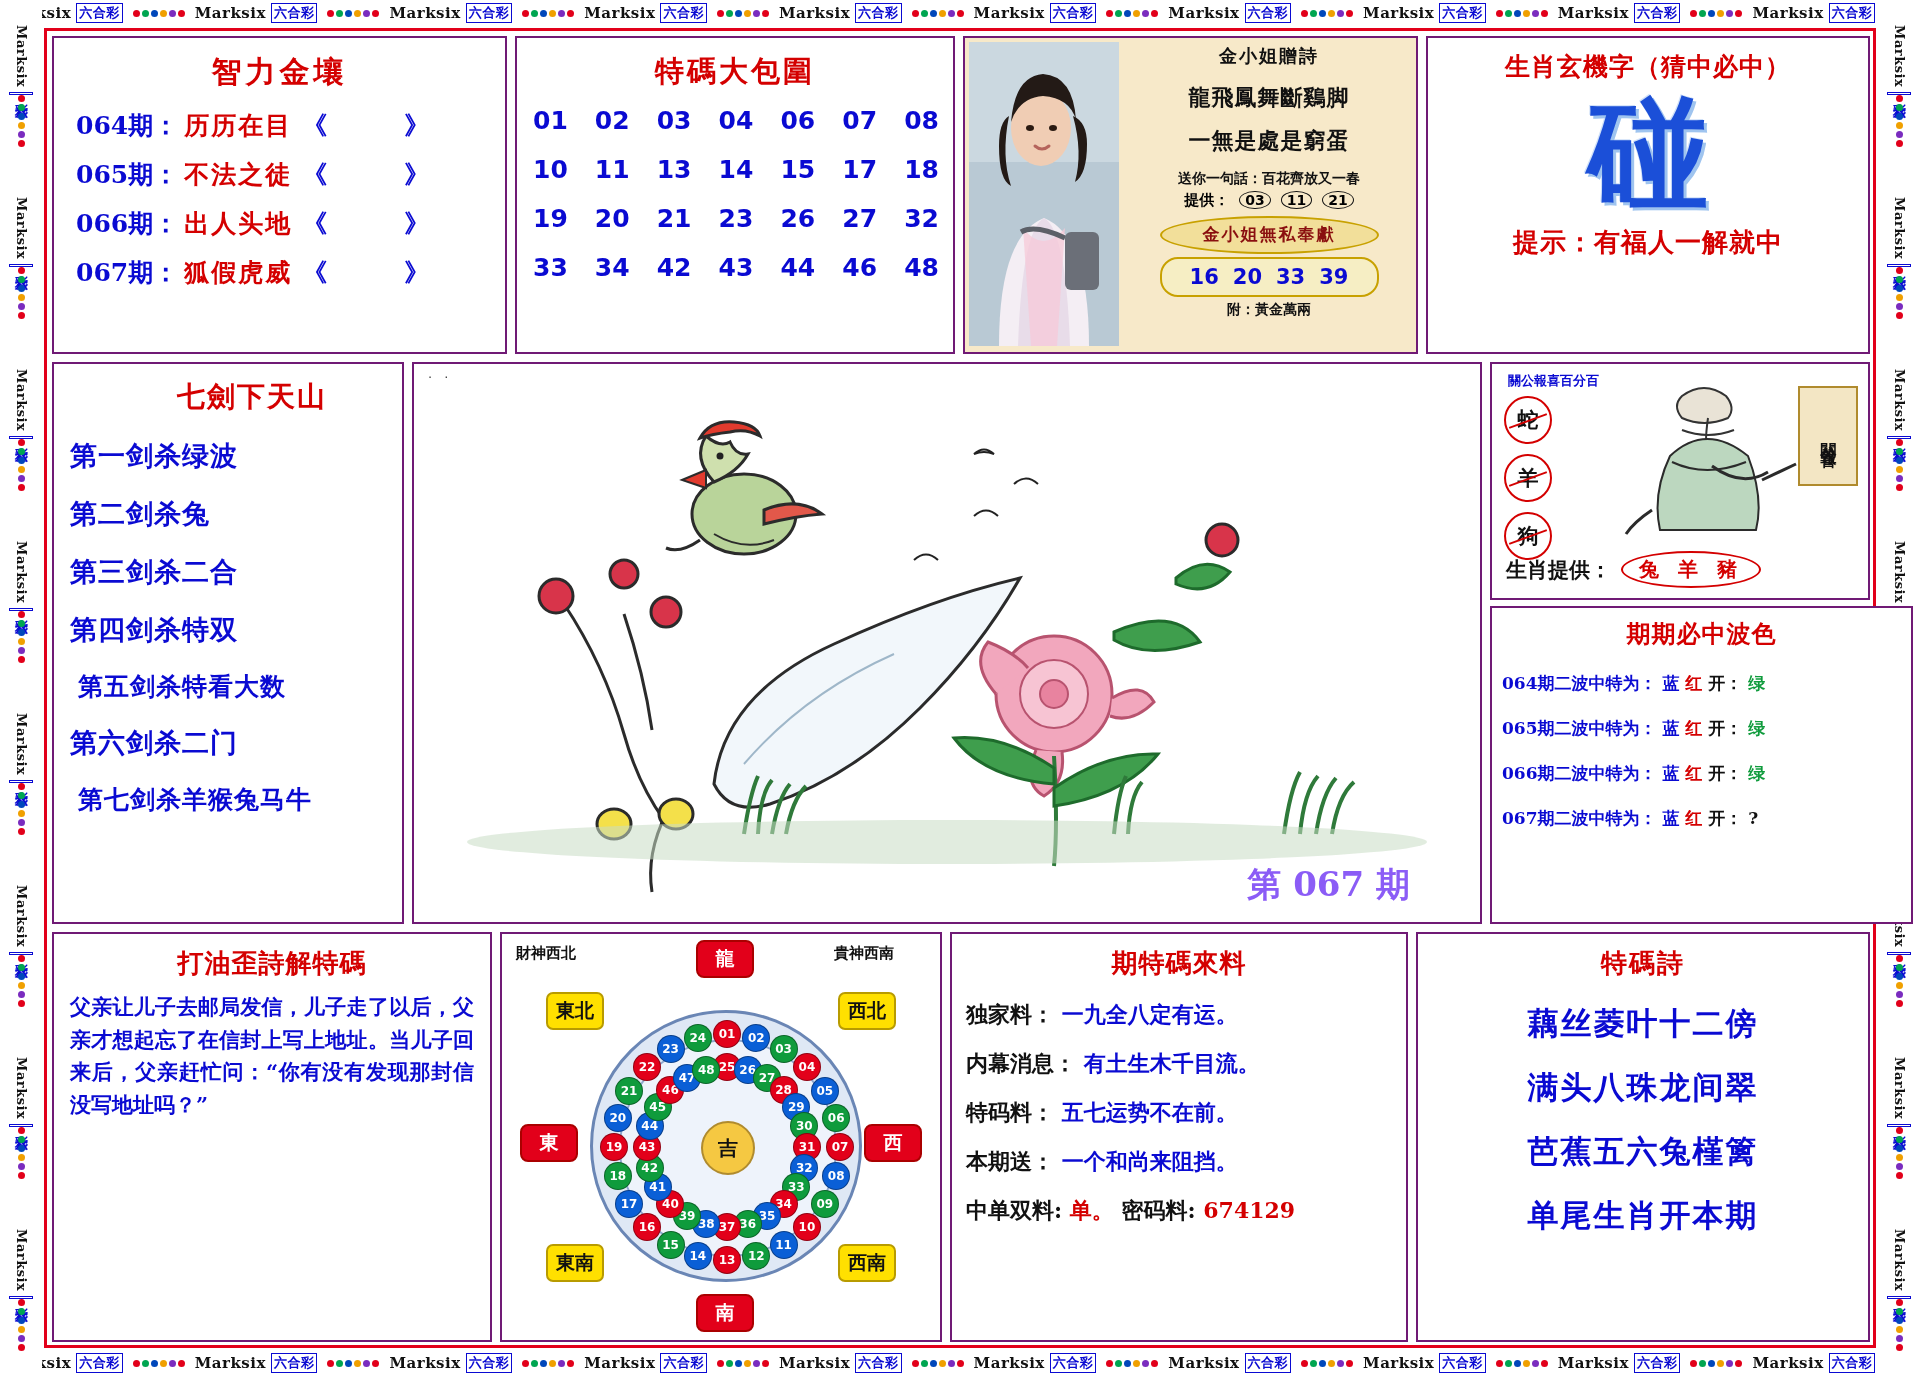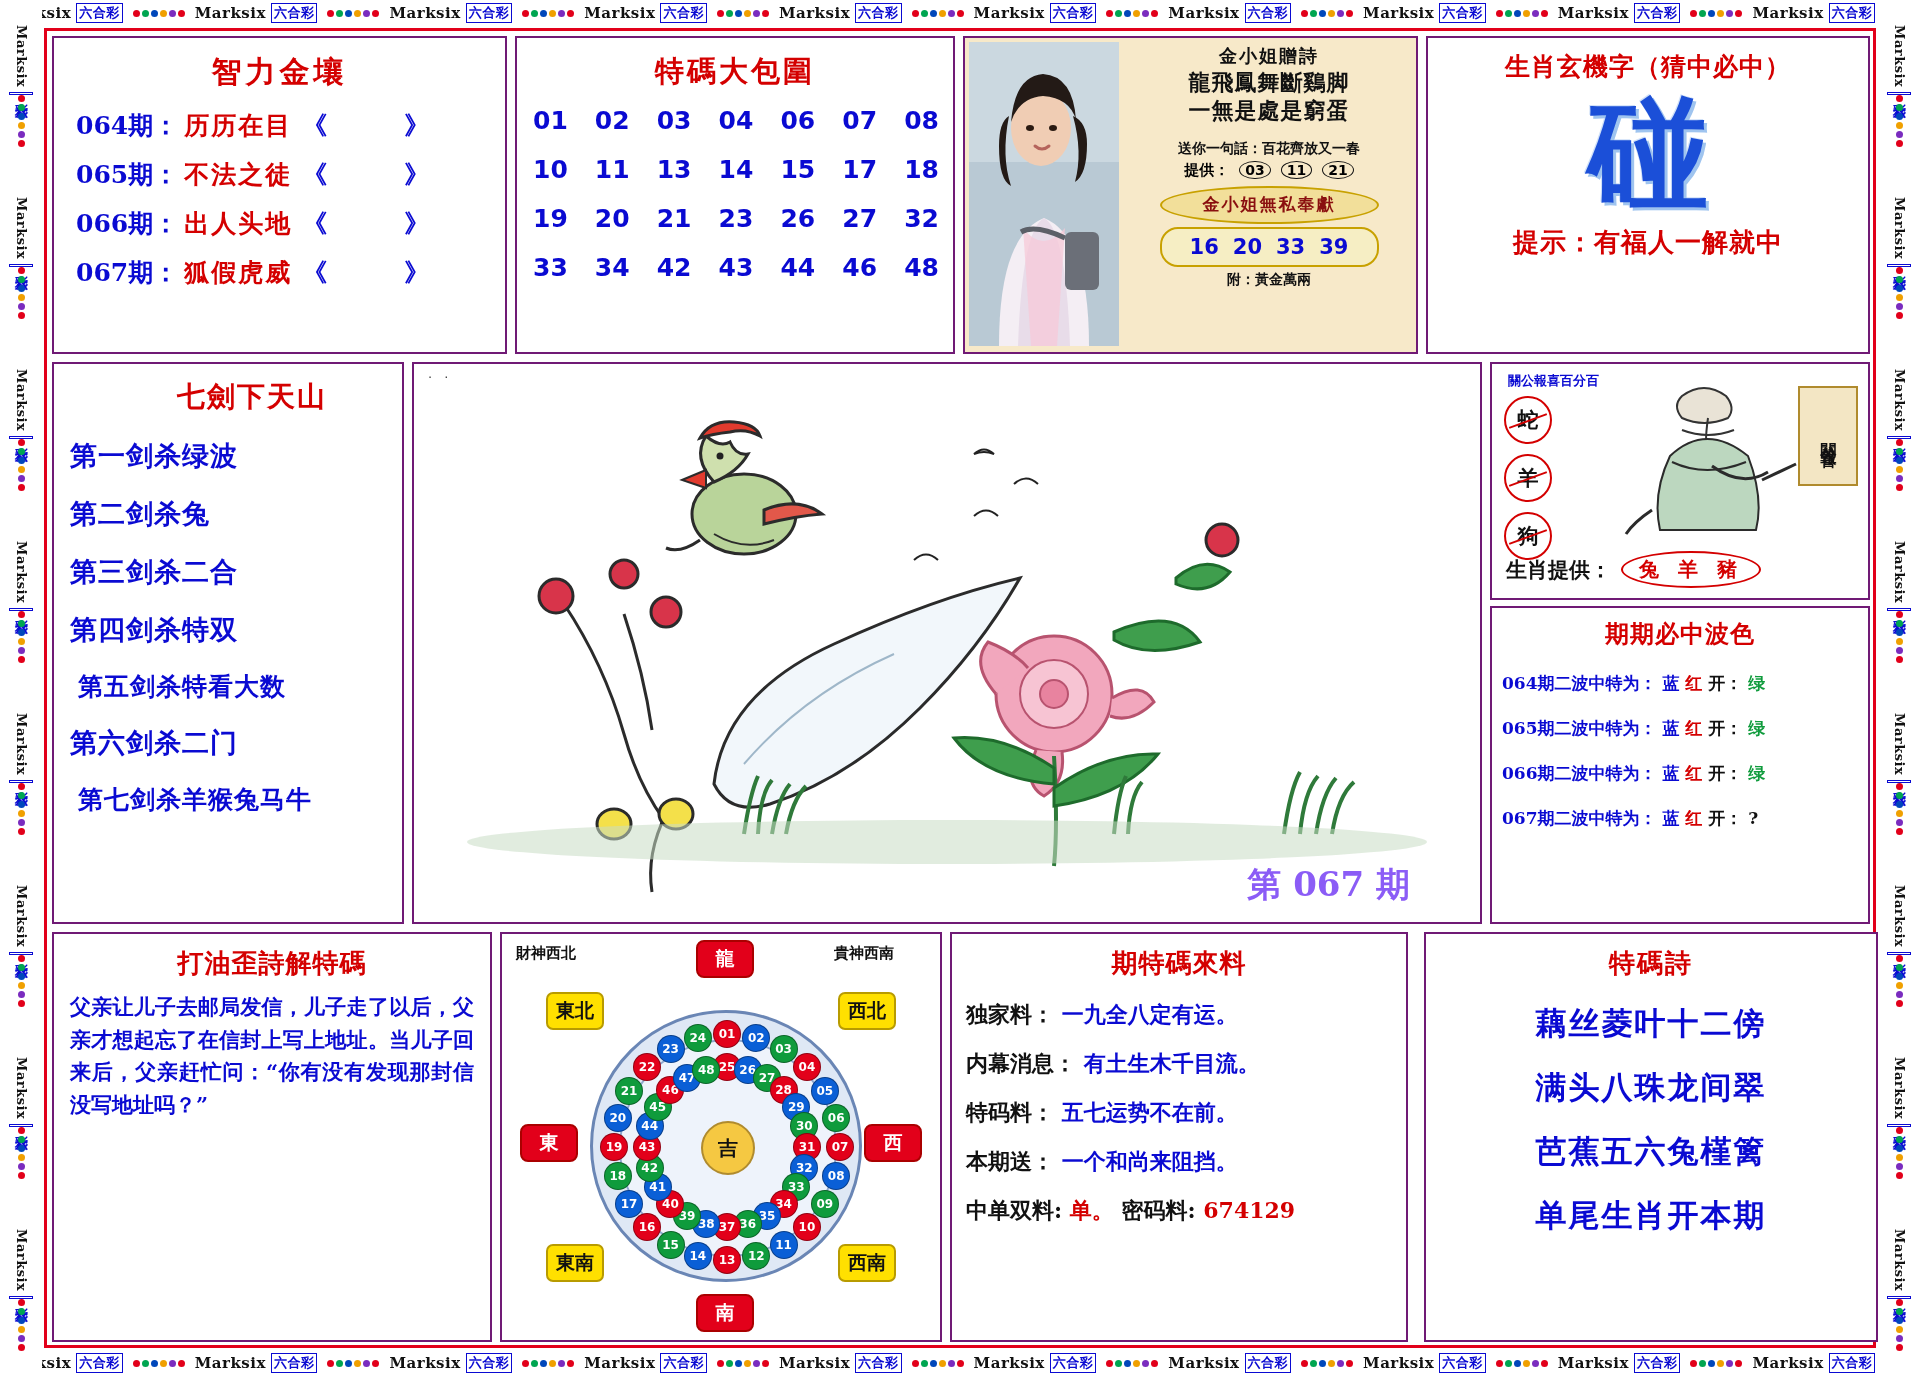--- a/index.html
+++ b/index.html
@@ -64,21 +64,21 @@
   .bw-line{display:flex;justify-content:space-between;margin-bottom:20px;}
   .bw-n{color:#0a0ad2;font-size:25px;font-weight:bold;font-family:"DejaVu Sans",sans-serif;}
 
   
   #b-lady{left:911px;top:0;width:455px;height:318px;background:#f7e9c9;}
   .lady-photo{position:absolute;left:4px;top:4px;width:150px;height:304px;overflow:hidden;background:#cfd9de;}
   .lady-right{position:absolute;left:158px;top:2px;width:292px;height:310px;}
   .lady-hd{text-align:center;font-size:18px;color:#111;font-weight:bold;
     font-family:"DejaVu Serif","Liberation Serif",serif;margin-top:4px;letter-spacing:2px;}
   .lady-poem{text-align:center;font-size:22px;color:#111;font-weight:bold;line-height:1.18;
-    font-family:"DejaVu Serif","Liberation Serif",serif;letter-spacing:1px;margin-top:2px;}
+    font-family:"DejaVu Serif","Liberation Serif",serif;letter-spacing:1px;margin-top:17px;}
   .lady-sub{text-align:center;font-size:14px;color:#111;margin-top:16px;font-weight:bold;
     font-family:"DejaVu Serif","Liberation Serif",serif;}
   .lady-give{display:flex;justify-content:center;align-items:center;gap:10px;font-size:15px;margin-top:3px;font-weight:bold;}
   .circ{display:inline-block;border:1.5px solid #111;border-radius:50%;padding:0 5px;font-size:14px;}
   .lady-oval{
     width:215px;height:34px;margin:6px auto 0;border:2px solid #c8a100;border-radius:50%;
     background:#f2df9a;display:flex;align-items:center;justify-content:center;
     font-size:17px;font-weight:bold;color:#8a0f0f;letter-spacing:2px;
     font-family:"DejaVu Serif","Liberation Serif",serif;
   }
@@ -128,21 +128,21 @@
   }
   .gg-c:after{content:"";position:absolute;left:2px;right:2px;top:50%;height:2px;background:#d40000;transform:rotate(-20deg);}
   .gg-tag{position:absolute;right:10px;top:22px;width:56px;height:96px;border:2px solid #b08b2e;background:#f3e6c4;
     display:flex;align-items:center;justify-content:center;}
   .gg-tag span{writing-mode:vertical-rl;font-size:16px;font-weight:bold;color:#111;letter-spacing:3px;}
   .gg-foot{position:absolute;left:14px;bottom:10px;display:flex;align-items:center;gap:10px;}
   .gg-foot .lb{font-size:21px;font-weight:bold;color:#111;font-family:"DejaVu Serif","Liberation Serif",serif;}
   .gg-oval{border:2px solid #d40000;border-radius:50%;padding:3px 16px;color:#d40000;font-weight:bold;font-size:20px;letter-spacing:6px;}
 
   
-  #b-bose{left:1438px;top:570px;width:380px;height:318px;}
+  #b-bose{left:1438px;top:570px;width:423px;height:318px;}
   .bs-title{text-align:center;color:#d40000;font-weight:bold;font-size:24px;margin-top:10px;
     font-family:"DejaVu Serif","Liberation Serif",serif;letter-spacing:1px;}
   .bs-row{font-size:17px;margin:22px 0 0 10px;font-weight:bold;color:#0a0ad2;
     font-family:"DejaVu Serif","Liberation Serif",serif;white-space:nowrap;}
   .bs-row .blue{color:#0a0ad2;}
   .bs-row .red{color:#d40000;}
   .bs-row .green{color:#0f9b3c;}
   .bs-row .blk{color:#111;}
 
   
@@ -172,21 +172,21 @@
   
   #b-lailiao{left:898px;top:896px;width:458px;height:410px;}
   .ll-title{text-align:center;color:#d40000;font-weight:bold;font-size:26px;margin-top:12px;
     font-family:"DejaVu Serif","Liberation Serif",serif;letter-spacing:1px;}
   .ll-row{color:#0a0ad2;font-size:22px;margin:19px 0 0 14px;font-weight:bold;
     font-family:"DejaVu Serif","Liberation Serif",serif;}
   .ll-row .k{color:#111;}
   .ll-row .red{color:#d40000;}
 
   
-  #b-shi{left:1364px;top:896px;width:454px;height:410px;margin-left:8px;}
+  #b-shi{left:1364px;top:896px;width:454px;height:410px;}
   .ts-title{text-align:center;color:#d40000;font-weight:bold;font-size:26px;margin-top:12px;
     font-family:"DejaVu Serif","Liberation Serif",serif;letter-spacing:2px;}
   .ts-line{text-align:center;color:#0a0ad2;font-weight:bold;font-size:31px;margin-top:22px;
     font-family:"DejaVu Serif","Liberation Serif",serif;letter-spacing:2px;}
 </style>
 </head>
 <body>
 
 <div class="page">
 

